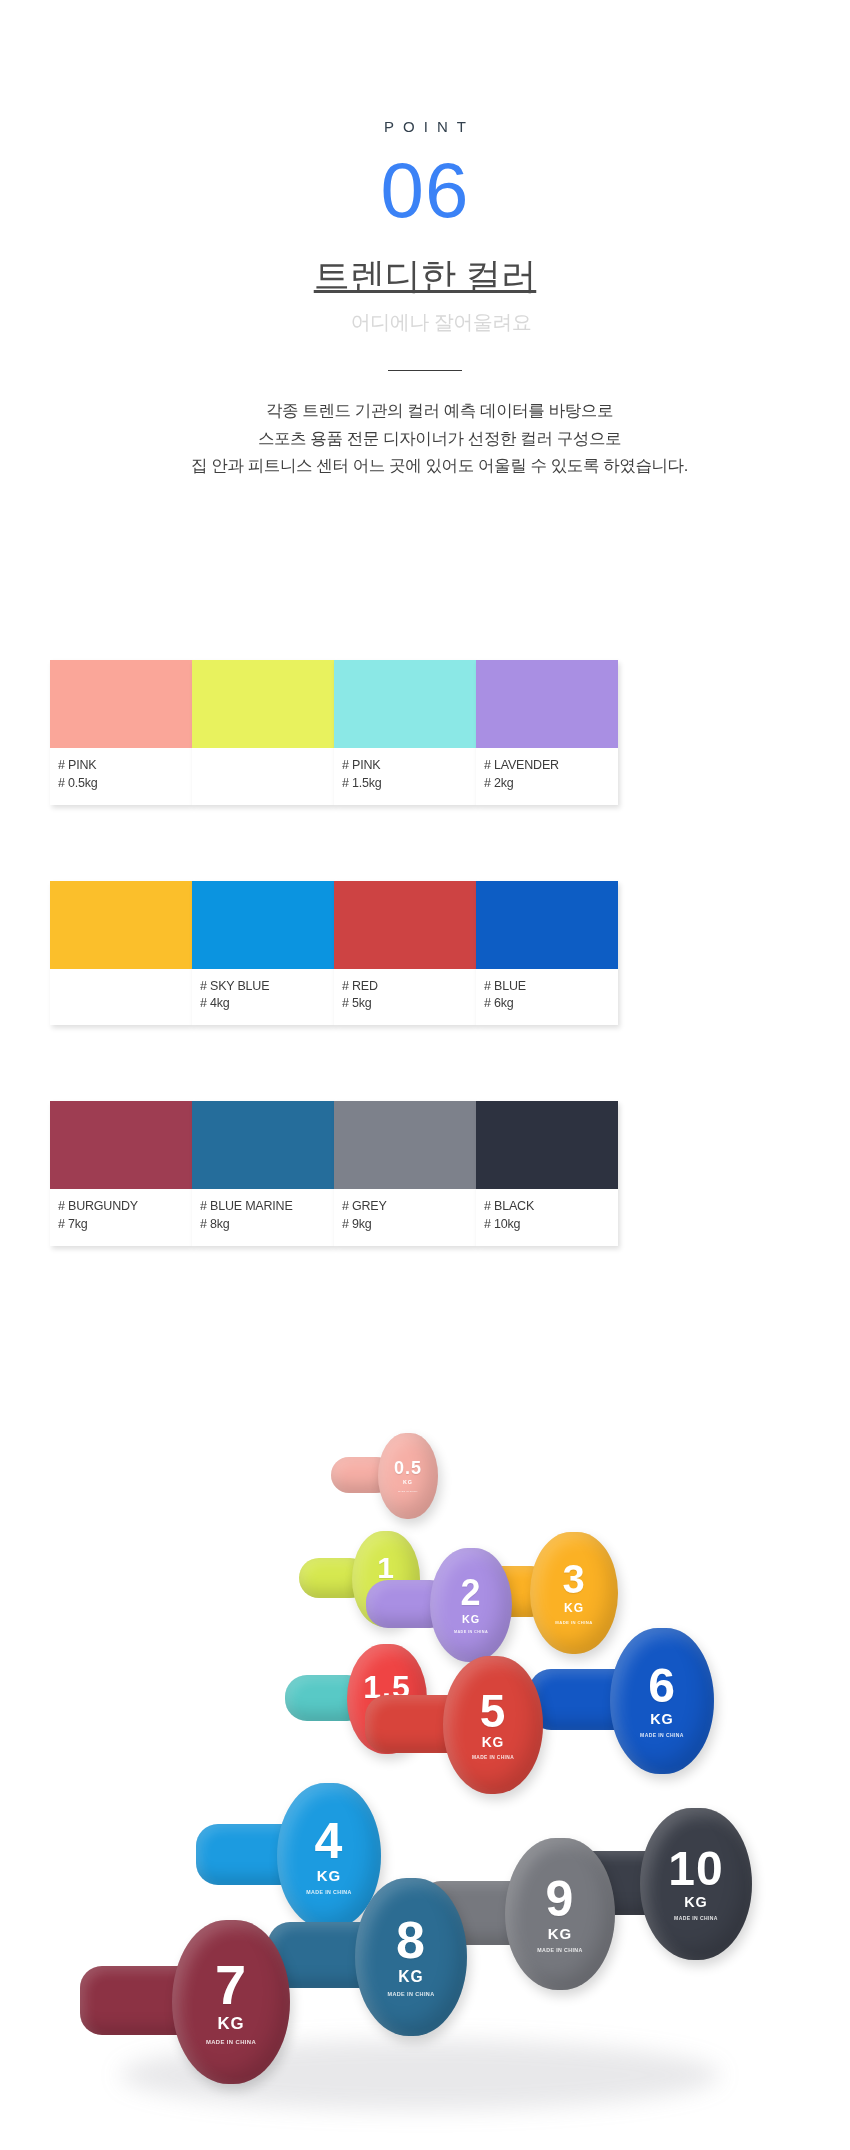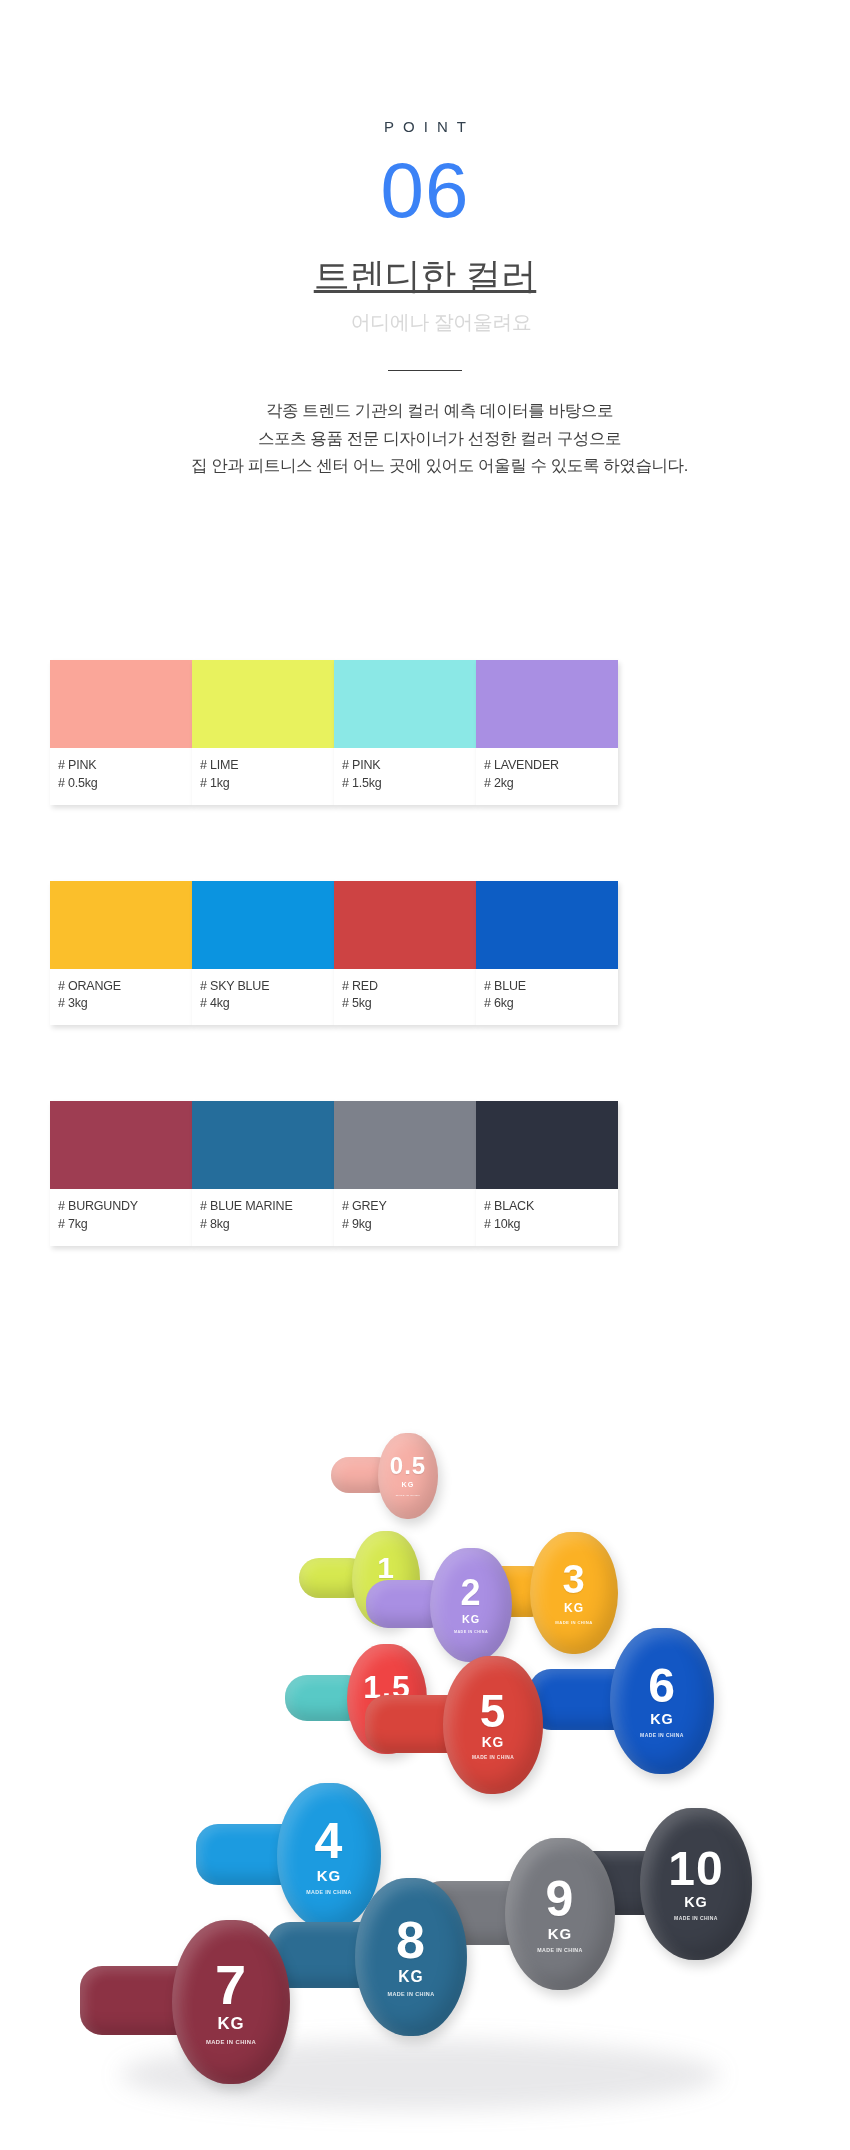--- a/index.html
+++ b/index.html
@@ -205,48 +205,40 @@
     <div class="swatch-row">
       <div class="swatch-card">
         <div class="swatch-color" style="background: rgb(250, 166, 153);"></div>
         <div class="swatch-labels">
           <div># PINK</div>
           <div># 0.5kg</div>
         </div>
       </div>
       <div class="swatch-card">
         <div class="swatch-color" style="background: rgb(232, 242, 94);"></div>
-        <div class="swatch-labels">
-          <div># LIME</div>
-          <div># 1kg</div>
-        </div>
       </div>
       <div class="swatch-card">
         <div class="swatch-color" style="background: rgb(139, 232, 230);"></div>
         <div class="swatch-labels">
           <div># PINK</div>
           <div># 1.5kg</div>
         </div>
       </div>
       <div class="swatch-card">
         <div class="swatch-color" style="background: rgb(169, 143, 227);"></div>
         <div class="swatch-labels">
           <div># LAVENDER</div>
           <div># 2kg</div>
         </div>
       </div>
     </div>
 
     <div class="swatch-row">
       <div class="swatch-card">
         <div class="swatch-color" style="background: rgb(251, 191, 43);"></div>
-        <div class="swatch-labels">
-          <div># ORANGE</div>
-          <div># 3kg</div>
-        </div>
       </div>
       <div class="swatch-card">
         <div class="swatch-color" style="background: rgb(11, 148, 224);"></div>
         <div class="swatch-labels">
           <div># SKY BLUE</div>
           <div># 4kg</div>
         </div>
       </div>
       <div class="swatch-card">
         <div class="swatch-color" style="background: rgb(205, 67, 67);"></div>
@@ -294,21 +286,21 @@
         </div>
       </div>
     </div>
 
   </div>
 
   <div class="product-photo">
     <div class="photo-stage" id="photo-stage">
         <div class="floor-shadow" style="left: 120px; top: 640px; width: 600px; height: 70px;"></div>
         <div class="bar" style="background: rgb(246, 175, 166); width: 63px; height: 36px; left: 331px; top: 57px; z-index: 6;"></div>
-        <div class="db" style="background: rgb(246, 175, 166); left: 378px; top: 33px; width: 60px; height: 86px; font-size: 24px; z-index: 7;">
+        <div class="db" style="background: rgb(246, 175, 166); left: 378px; top: 33px; width: 60px; height: 86px; font-size: 18px; z-index: 7;">
           <div class="num">0.5</div>
           <div class="kg">KG</div>
           <div class="made">MADE IN CHINA</div>
         </div>
         <div class="bar" style="background: rgb(251, 177, 36); width: 92px; height: 51px; left: 461px; top: 166px; z-index: 7;"></div>
         <div class="db" style="background: rgb(251, 177, 36); left: 530px; top: 132px; width: 88px; height: 122px; font-size: 40px; z-index: 8;">
           <div class="num">3</div>
           <div class="kg">KG</div>
           <div class="made">MADE IN CHINA</div>
         </div>

